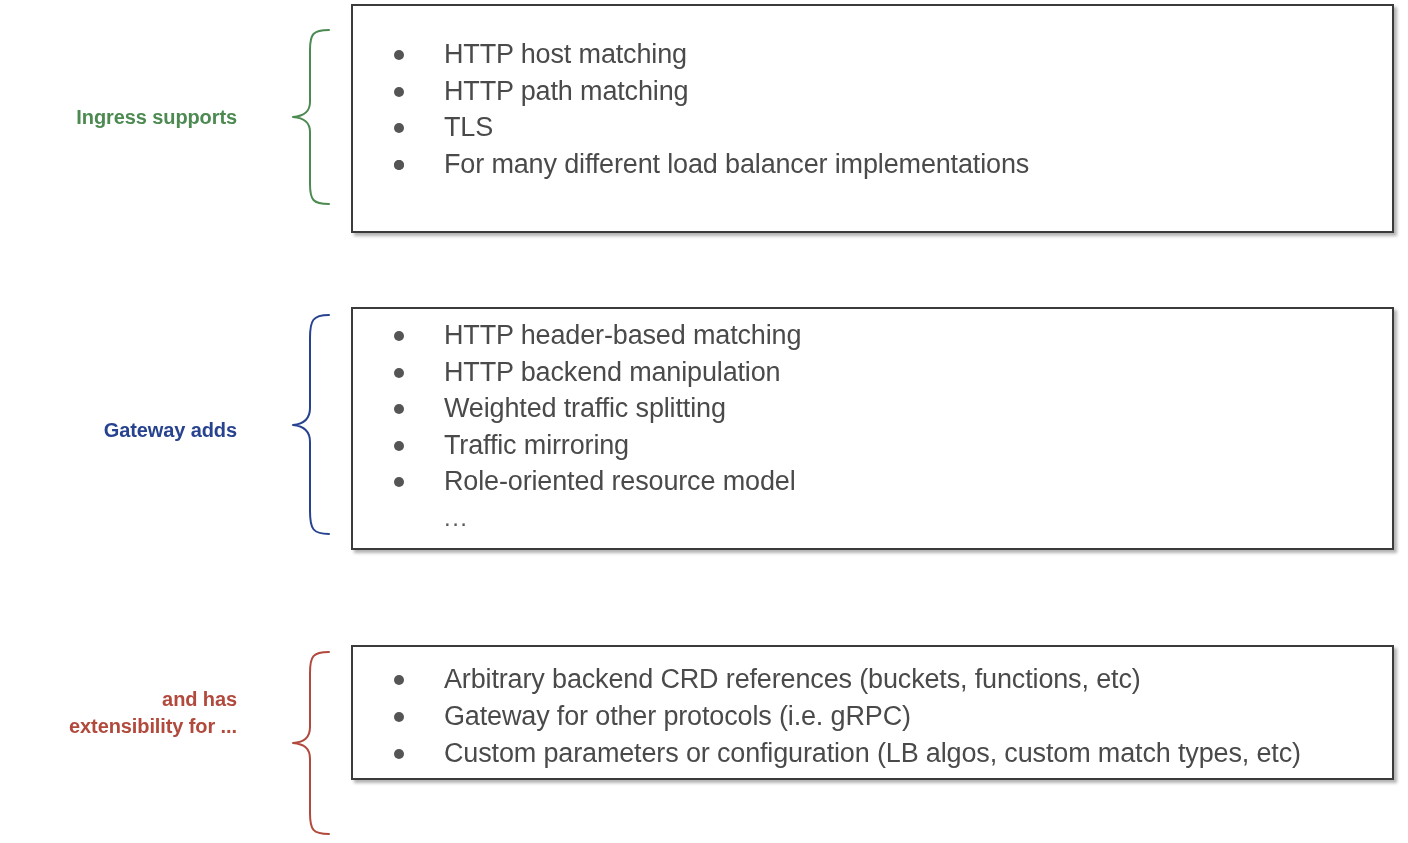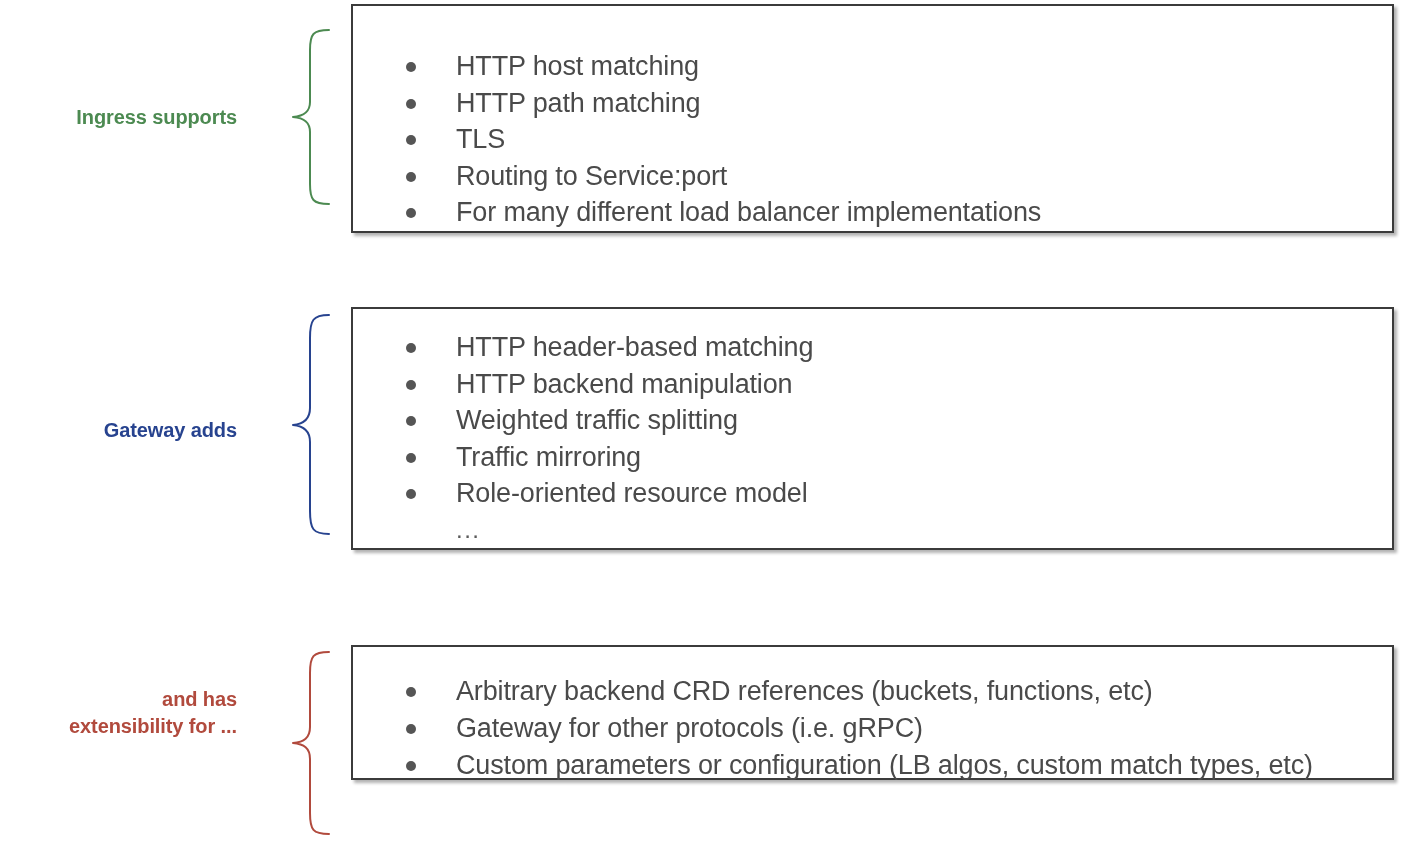--- a/index.html
+++ b/index.html
@@ -76,21 +76,21 @@
     left: 351px;
     width: 1043px;
     box-sizing: border-box;
     background: #ffffff;
     border: 2px solid #3b3b3b;
     box-shadow: 3px 3px 3px rgba(0,0,0,0.30);
   }
 
   .bullet-list {
     list-style: none;
-    margin: 16px;
+    margin: 4px;
     padding: 0;
   }
   .bullet-row {
     position: relative;
     display: block;
     padding-left: 87px;
     color: #4a4a4a;
     font-size: 27px;
     line-height: 36.5px;
     font-weight: 400;
@@ -148,21 +148,20 @@
         <div class="bullet-row">
           <span class="dot"></span>
           <span>HTTP path matching</span>
         </div>
         <div class="bullet-row">
           <span class="dot"></span>
           <span>TLS</span>
         </div>
         <div class="bullet-row">
           <span class="dot"></span>
-          <span>Routing to Service:port</span>
         </div>
         <div class="bullet-row">
           <span class="dot"></span>
           <span>For many different load balancer implementations</span>
         </div>
       </div>
     </div>
   </div>
 
   <div class="group">

